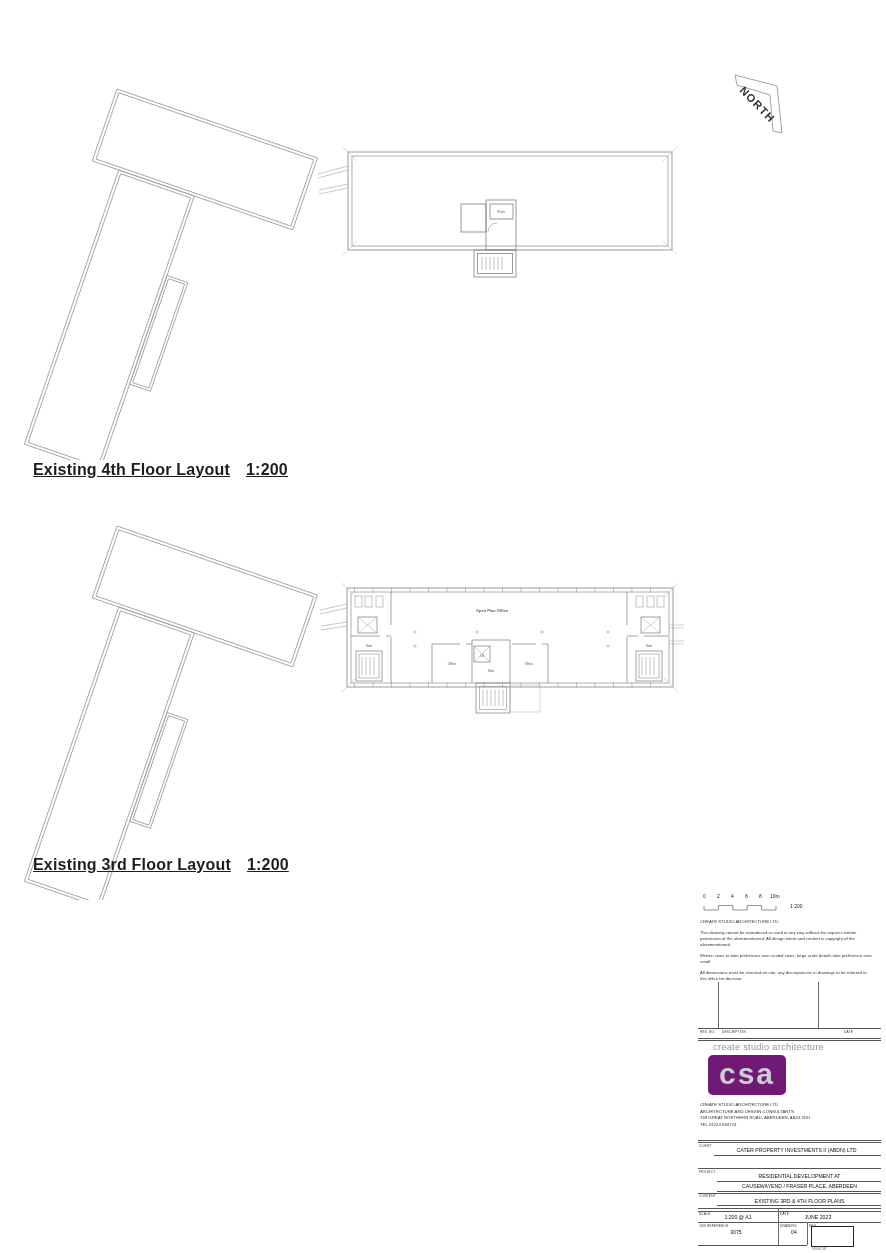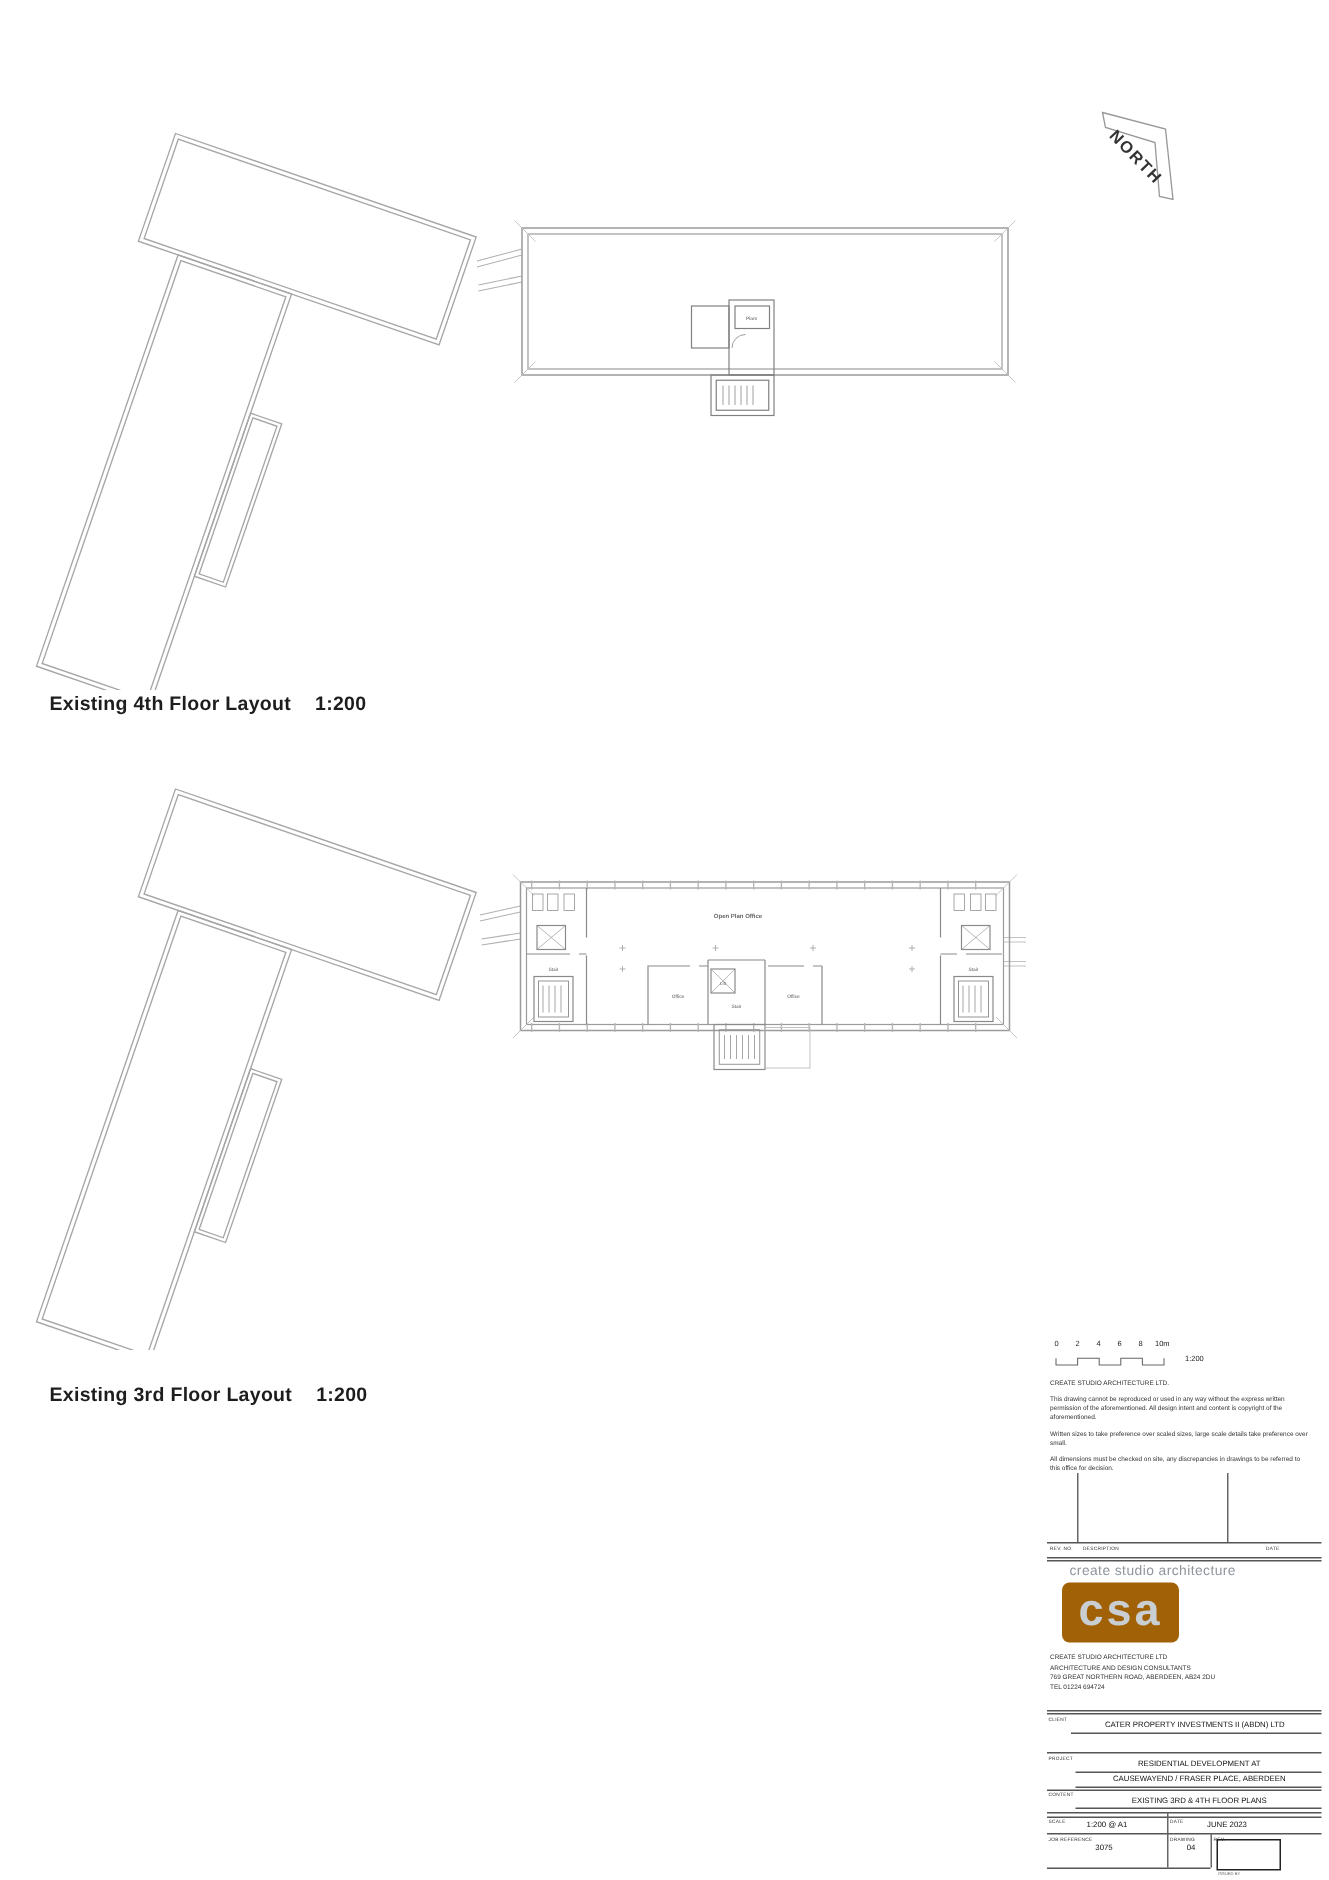--- a/index.html
+++ b/index.html
@@ -1,34 +1,34 @@
 <!DOCTYPE html>
 <html><head>
 <meta charset="utf-8">
 <style>
   html,body{margin:0;padding:0;background:#fff;}
   #sheet{position:relative;width:886px;height:1253px;background:#ffffff;overflow:hidden;
          font-family:"Liberation Sans",sans-serif;color:#222;}
   .abs{position:absolute;}
   
-  .caption{position:absolute;font-size:13px;font-weight:bold;color:#1d1d1d;letter-spacing:.2px;white-space:nowrap;}
+  .caption{position:absolute;font-size:16px;font-weight:bold;color:#1d1d1d;letter-spacing:.2px;white-space:nowrap;text-decoration:underline;}
   .caption .sc{margin-left:16px;}
   
   #titleblock{position:absolute;left:698px;top:893px;width:183px;height:360px;font-family:"Liberation Sans",sans-serif;}
   .tick{position:absolute;top:0;font-size:5px;color:#222;}
   .ratio{position:absolute;font-size:5px;color:#222;}
   .notes{position:absolute;left:2px;top:26px;width:172px;color:#333;}
   .notes div,.notes p{font-size:4.3px;line-height:1.4;margin:0 0 5px 0;}
   .hline{position:absolute;left:0;width:183px;height:0;border-top:.8px solid #555;}
   .vline{position:absolute;width:0;border-left:.7px solid #666;}
   .tbl{position:absolute;font-size:3.2px;color:#333;letter-spacing:.2px;white-space:nowrap;}
   .tbv{position:absolute;font-size:5.2px;color:#111;text-align:center;white-space:nowrap;}
   .uline{position:absolute;height:0;border-top:.7px solid #555;}
   #wordmark{position:absolute;left:15px;top:149px;font-size:9.2px;color:#8f959d;letter-spacing:.3px;white-space:nowrap;}
-  #csa-box{position:absolute;left:10px;top:162px;width:78px;height:40px;background:#a16207;border-radius:5px;
+  #csa-box{position:absolute;left:10px;top:162px;width:78px;height:40px;background:#701a75;border-radius:5px;
            display:flex;align-items:center;justify-content:center;}
   #csa-box span{font-size:30px;font-weight:bold;color:#c9ced3;letter-spacing:2px;line-height:1;padding-bottom:2px;}
   #company{position:absolute;left:2px;top:209px;color:#333;}
   #company div{font-size:4.3px;line-height:1.55;white-space:nowrap;}
   #rev-box{position:absolute;left:113px;top:333px;width:41px;height:19px;border:1.3px solid #222;}
   #issued-note{position:absolute;left:114px;top:354px;font-size:2.8px;color:#666;}
   svg text{font-family:"Liberation Sans",sans-serif;}
 </style>
 </head>
 <body>
@@ -138,21 +138,21 @@
     </g>
 
     <path d="M393,127 H397 M395,125 V129 M455,127 H459 M457,125 V129 M520,127 H524 M522,125 V129 M586,127 H590 M588,125 V129 M393,141 H397 M395,139 V143 M586,141 H590 M588,139 V143" stroke="#9a9a9a" stroke-width="0.5" fill="none"></path>
 
     <text x="472" y="107" font-size="4" font-weight="bold" fill="#666" text-anchor="middle">Open Plan Office</text>
     <text x="432" y="160" font-size="3.2" fill="#555" text-anchor="middle">Office</text>
     <text x="462" y="151.5" font-size="3" fill="#555" text-anchor="middle">Lift</text>
     <text x="471" y="167" font-size="3.2" fill="#555" text-anchor="middle">Stair</text>
     <text x="509" y="160" font-size="3.2" fill="#555" text-anchor="middle">Office</text>
   </svg>
-  <div class="caption" style="left:33px;top:922px">
+  <div class="caption" style="left:33px;top:856px">
     <span>Existing 3rd Floor Layout</span><span class="sc">1:200</span>
   </div>
 
   <div id="titleblock">
 
     <span class="tick" style="left:5px">0</span>
     <span class="tick" style="left:19px">2</span>
     <span class="tick" style="left:33px">4</span>
     <span class="tick" style="left:47px">6</span>
     <span class="tick" style="left:61px">8</span>

